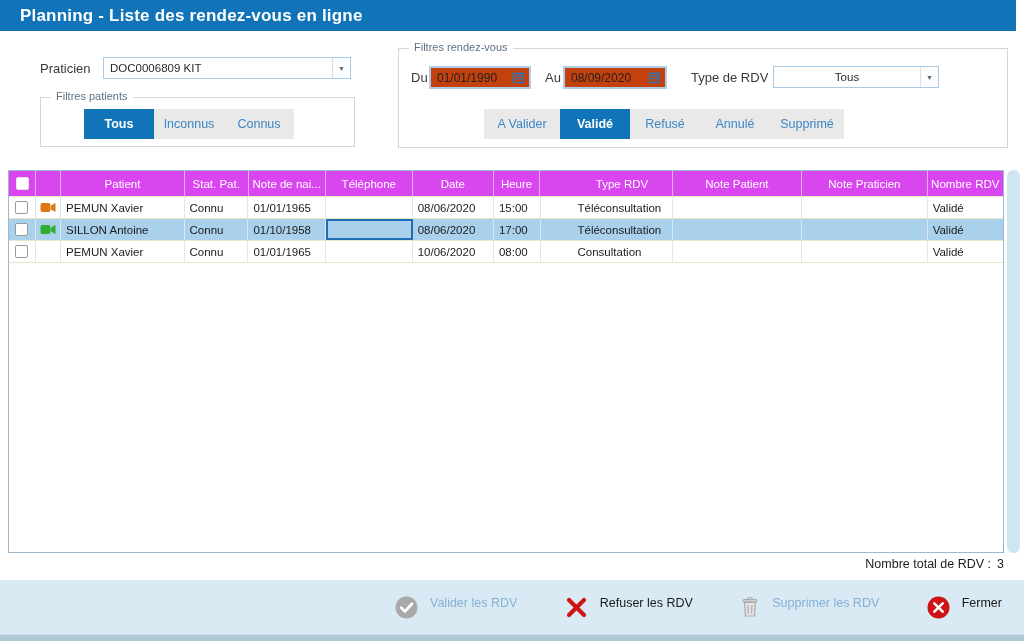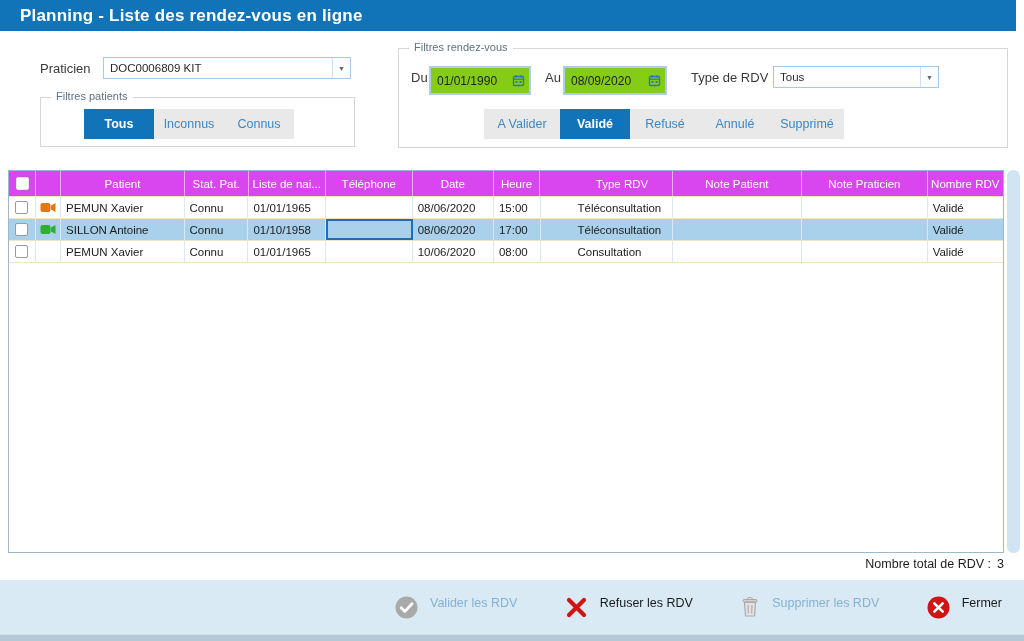--- a/index.html
+++ b/index.html
@@ -19,32 +19,32 @@
   .combo { position:absolute; height:22px; background:#fff; border:1px solid #a6c9e8;
            display:flex; align-items:center; font-size:11.5px; color:#2a2a2a; }
   .combo .cval { flex:1; padding:0 6px; white-space:nowrap; overflow:hidden; }
   .combo .carrow { width:18px; height:100%; border-left:1px solid #cfe0f0;
                    display:flex; align-items:center; justify-content:center;
                    color:#666; font-size:7px; background:#fbfdff; }
 
   .hint { position:absolute; font-size:11px; color:#cdcdcd; text-align:right;margin-top:24px; }
 
   
-  .groupbox { position:absolute; border:1px solid #d6d6d6; background:#fff; }
+  .groupbox { position:absolute; border:1px solid #d6d6d6; background:#fff;text-align:center; }
   .glabel { position:absolute; top:-8px; left:10px; background:#fff; padding:0 5px;
             font-size:11px; color:#5f7283; }
 
   
   .segstrip { position:absolute; background:#e9e9e9; display:flex; }
   .seg { height:100%; display:flex; align-items:center; justify-content:center;
          font-size:12.5px; color:#3c87c4; cursor:default; }
   .seg.active { background:#1173b8; color:#fff; font-weight:bold; }
 
   
-  .dateinput { position:absolute; height:29px; border:2px solid #aecde9; background:#84cc16;
+  .dateinput { position:absolute; height:23px; border:2px solid #aecde9; background:#c2410c;
                display:flex; align-items:center; font-size:12px; color:#222;
                padding:0 4px 0 6px; justify-content:space-between; }
 
   
   .table { position:absolute; left:8px; top:170px; width:996px; height:383px;
            border:1px solid #9ab8cf; background:#fff; display:flex; flex-direction:column; }
   .thead { display:flex; height:26px; background:#d946ef; border-bottom:1px solid #ece5c7; flex:0 0 auto; }
   .th { color:#fff; font-size:11.5px; display:flex; align-items:center; justify-content:center;
         border-right:1px solid rgba(255,255,255,.55); overflow:hidden; white-space:nowrap; }
   .th:last-child { border-right:none; }
@@ -152,21 +152,21 @@
 </div>
 
 <div class="table">
   <div class="thead">
     <div class="th c-check">
       <div class="cb"></div>
     </div>
     <div class="th c-icon"></div>
     <div class="th c-patient">Patient</div>
     <div class="th c-stat">Stat. Pat.</div>
-    <div class="th c-nai">Liste de nai...</div>
+    <div class="th c-nai">Note de nai...</div>
     <div class="th c-tel">Téléphone</div>
     <div class="th c-date">Date</div>
     <div class="th c-heure">Heure</div>
     <div class="th c-type">Type RDV</div>
     <div class="th c-notep">Note Patient</div>
     <div class="th c-notepr">Note Praticien</div>
     <div class="th c-statut">Nombre RDV</div>
   </div>
   <div id="tbody">
       <div class="trow">

